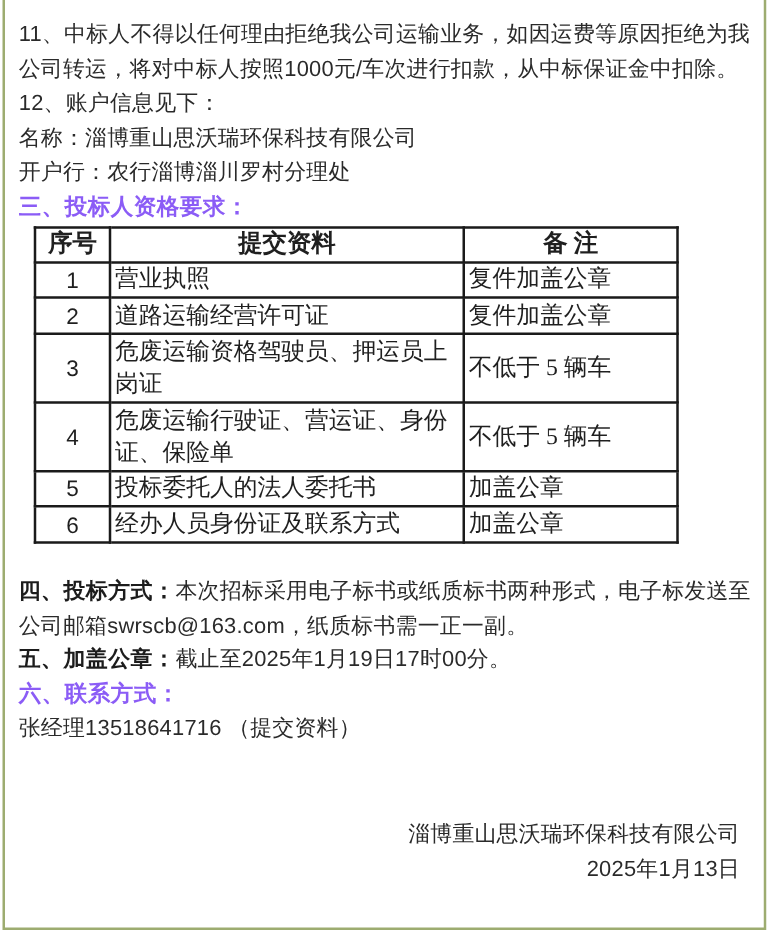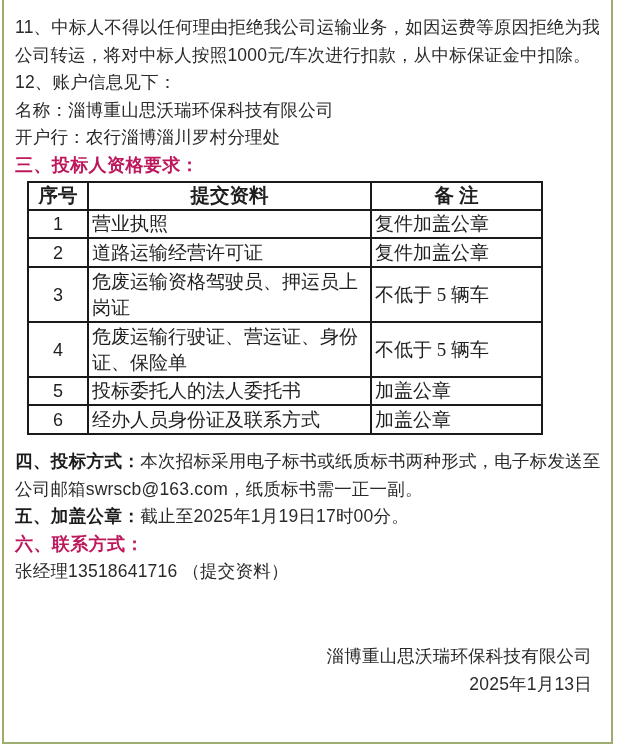--- a/index.html
+++ b/index.html
@@ -14,40 +14,40 @@
   .content {
     position:absolute; left:0; top:12px; width:624px; height:751px;
     padding:2px 32px 0 15px;
   }
 
   .line {
     height:27.5px; line-height:27.5px; font-size:17.5px;
     white-space:nowrap; letter-spacing:0.2px; color:#2a2a2a;
   }
   .line b { font-weight:bold; letter-spacing:0.4px; color:#1c1c1c; }
-  .title-line { font-weight:bold; font-size:18px; color:#be185d; letter-spacing:0.4px; }
+  .title-line { font-weight:bold; font-size:18px; color:#8b5cf6; letter-spacing:0.4px; }
 
   table.qual {
     border-collapse:collapse; table-layout:fixed;
     width:514px; margin:2px 0 0 12px;
     font-family:"Liberation Serif", serif; font-size:19px; color:#1f1f1f;
   }
   table.qual th, table.qual td {
     border:2px solid #1a1a1a; padding:0 3px; vertical-align:middle;
     overflow:hidden; line-height:26px;
   }
   table.qual th { font-weight:bold; text-align:center; font-size:19.5px; }
   td.c-num { text-align:center; font-family:"Liberation Sans", sans-serif; font-size:18px; }
   td.c-doc, td.c-note { text-align:left; }
   tr.h-head { height:28px; }
   tr.h-s1 { height:26px; }
   tr.h-s2 { height:29px; }
   tr.h-d  { height:55px; }
 
-  .sec4-first { margin-top:13px; }
+  .sec4-first { margin-top:24px; }
 
   .signature {
     margin-top:56px; text-align:right; font-size:17.5px;
     line-height:28px; letter-spacing:0.2px; color:#2a2a2a;
   }
 </style>
 </head>
 <body>
 
 <div class="frame"></div>

